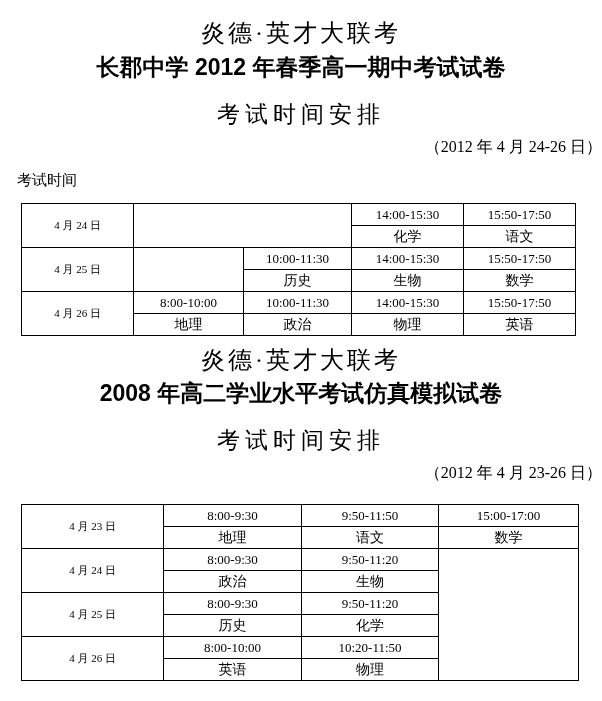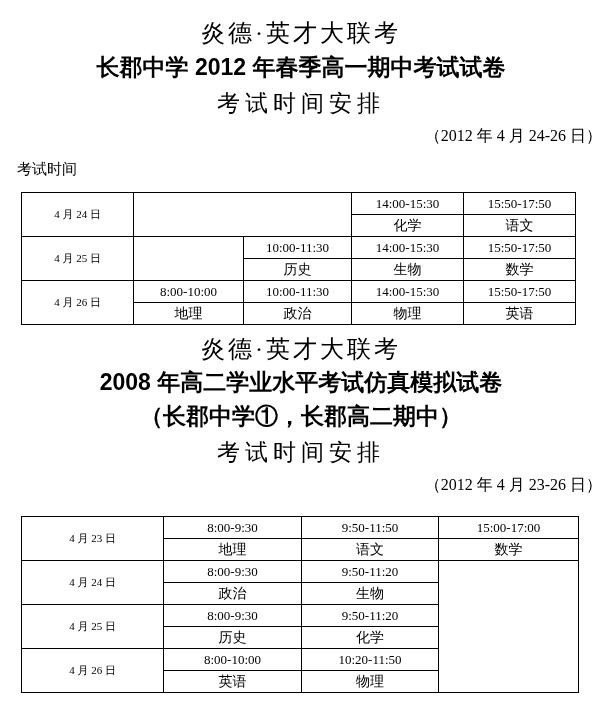--- a/index.html
+++ b/index.html
@@ -33,21 +33,21 @@
   .main-title {
     margin: 3px 0 0 0;
     font-size: 23px;
     line-height: 32px;
     font-weight: 700;
     font-family: "Liberation Sans", sans-serif;
     text-align: center;
   }
   .main-title.second { line-height: 31px; }
   .subtitle {
-    margin-top: 7px;
+    margin-top: 18px;
     font-size: 23px;
     line-height: 28px;
     letter-spacing: 5px;
     text-align: center;
     font-family: "Liberation Serif", serif;
   }
   .date-range {
     margin-top: 7px;
     font-size: 16px;
     line-height: 22px;
@@ -145,21 +145,20 @@
         <td class="subj">地理</td>
         <td class="subj">政治</td>
         <td class="subj">物理</td>
         <td class="subj">英语</td>
       </tr>
     </tbody>
   </table>
 
   <div class="brand brand2">炎德·英才大联考</div>
   <div class="main-title second">2008 年高二学业水平考试仿真模拟试卷</div>
-  <div class="main-title second">（长郡中学①，长郡高二期中）</div>
   <div class="subtitle">考试时间安排</div>
   <div class="date-range">（2012 年 4 月 23-26 日）</div>
 
   <table class="sched t2">
     <colgroup>
       <col style="width:142px">
         <col style="width:138px">
         <col style="width:137px">
         <col style="width:140px">
     </colgroup>

